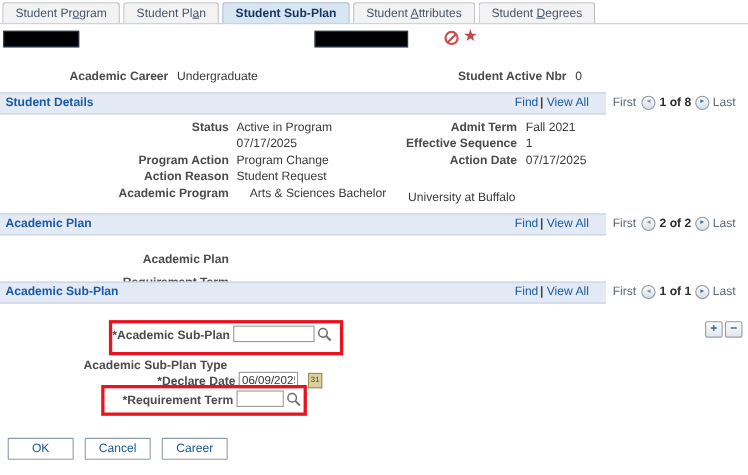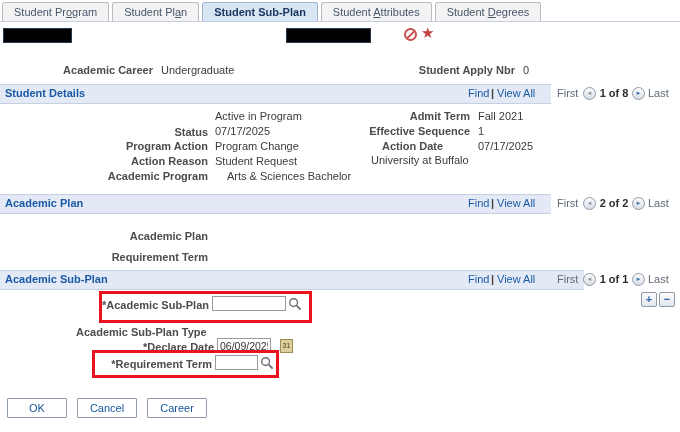--- a/index.html
+++ b/index.html
@@ -84,69 +84,69 @@
     </div>
   </div>
 
   <div class="redact redact1"></div>
   <div class="redact redact2"></div>
   <div class="prohibit"></div>
   <div class="star">★</div>
 
   <div class="lbl" style="left:38px;top:64px;width:115px;">Academic Career</div>
   <div class="val" style="left:161px;top:64px;">Undergraduate</div>
-  <div class="lbl" style="left:400px;top:64px;width:115px;">Student Apply Nbr</div>
+  <div class="lbl" style="left:400px;top:64px;width:115px;">Student Active Nbr</div>
   <div class="val" style="left:523px;top:64px;">0</div>
 
   <div class="sechdr" style="top:84px;">
     <span class="title">Student Details</span>
     <span class="pg-find">Find</span>
     <span class="pg-sep">|</span>
     <span class="pg-viewall">View All</span>
     <span class="pg-first">First</span>
     <span class="pg-arrow pg-prev">◄</span>
     <span class="pg-pos">1 of 8</span>
     <span class="pg-arrow pg-next">►</span>
     <span class="pg-last">Last</span>
   </div>
 
-  <div class="lbl" style="left:58px;top:110px;width:150px;margin-top:16px;">Status</div>
+  <div class="lbl" style="left:58px;top:110px;width:150px;">Status</div>
   <div class="val" style="left:215px;top:110px;">Active in Program</div>
   <div class="val" style="left:215px;top:125px;">07/17/2025</div>
   <div class="lbl" style="left:58px;top:140px;width:150px;">Program Action</div>
   <div class="val" style="left:215px;top:140px;">Program Change</div>
   <div class="lbl" style="left:58px;top:155px;width:150px;">Action Reason</div>
   <div class="val" style="left:215px;top:155px;">Student Request</div>
   <div class="lbl" style="left:58px;top:170px;width:150px;">Academic Program</div>
   <div class="val" style="left:215px;top:170px;margin-left:12px;">Arts &amp; Sciences Bachelor</div>
 
   <div class="lbl" style="left:355px;top:110px;width:115px;">Admit Term</div>
   <div class="val" style="left:478px;top:110px;">Fall 2021</div>
   <div class="lbl" style="left:355px;top:125px;width:115px;">Effective Sequence</div>
   <div class="val" style="left:478px;top:125px;">1</div>
-  <div class="lbl" style="left:355px;top:140px;width:115px;text-align:center;">Action Date</div>
+  <div class="lbl" style="left:355px;top:140px;width:115px;">Action Date</div>
   <div class="val" style="left:478px;top:140px;">07/17/2025</div>
-  <div class="val" style="left:363px;top:154px;padding-left:8px;">University at Buffalo</div>
+  <div class="val" style="left:363px;top:174px;padding-left:8px;">University at Buffalo</div>
 
   <div class="sechdr" style="top:194px;">
     <span class="title">Academic Plan</span>
     <span class="pg-find">Find</span>
     <span class="pg-sep">|</span>
     <span class="pg-viewall">View All</span>
     <span class="pg-first">First</span>
     <span class="pg-arrow pg-prev">◄</span>
     <span class="pg-pos">2 of 2</span>
     <span class="pg-arrow pg-next">►</span>
     <span class="pg-last">Last</span>
   </div>
 
   <div class="lbl" style="left:58px;top:230px;width:150px;">Academic Plan</div>
   <div class="lbl" style="left:58px;top:251px;width:150px;">Requirement Term</div>
 
-  <div class="sechdr" style="top:270px;padding-left:33px;">
+  <div class="sechdr" style="top:256px;">
     <span class="title">Academic Sub-Plan</span>
     <span class="pg-find">Find</span>
     <span class="pg-sep">|</span>
     <span class="pg-viewall">View All</span>
     <span class="pg-first">First</span>
     <span class="pg-arrow pg-prev">◄</span>
     <span class="pg-pos">1 of 1</span>
     <span class="pg-arrow pg-next">►</span>
     <span class="pg-last">Last</span>
   </div>

